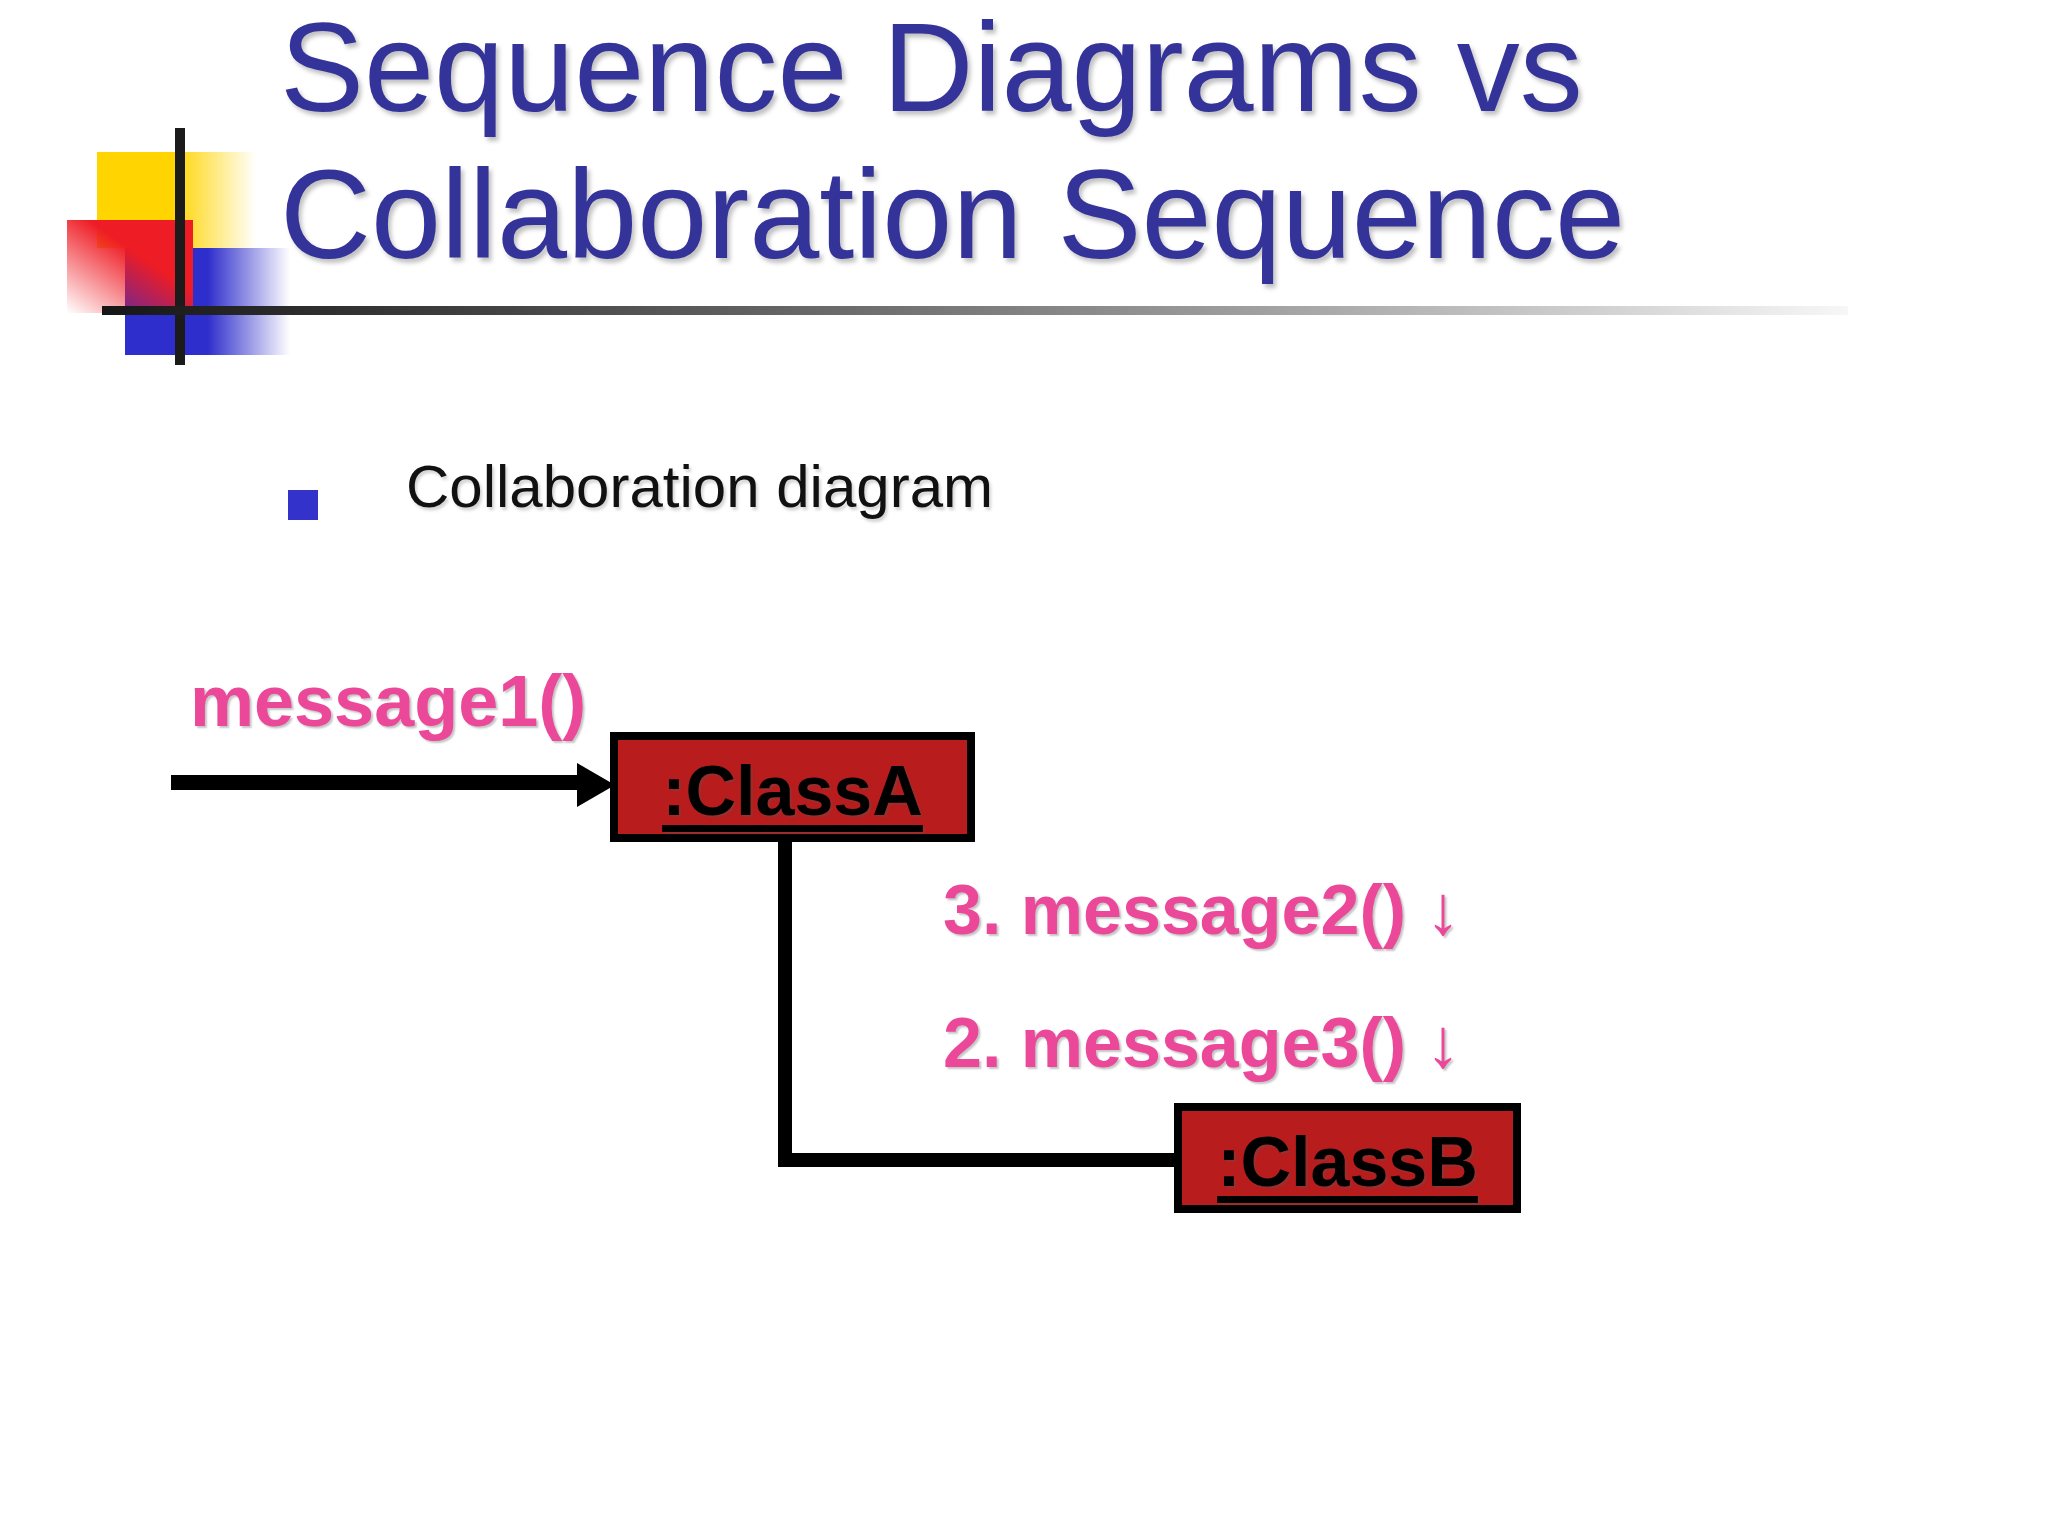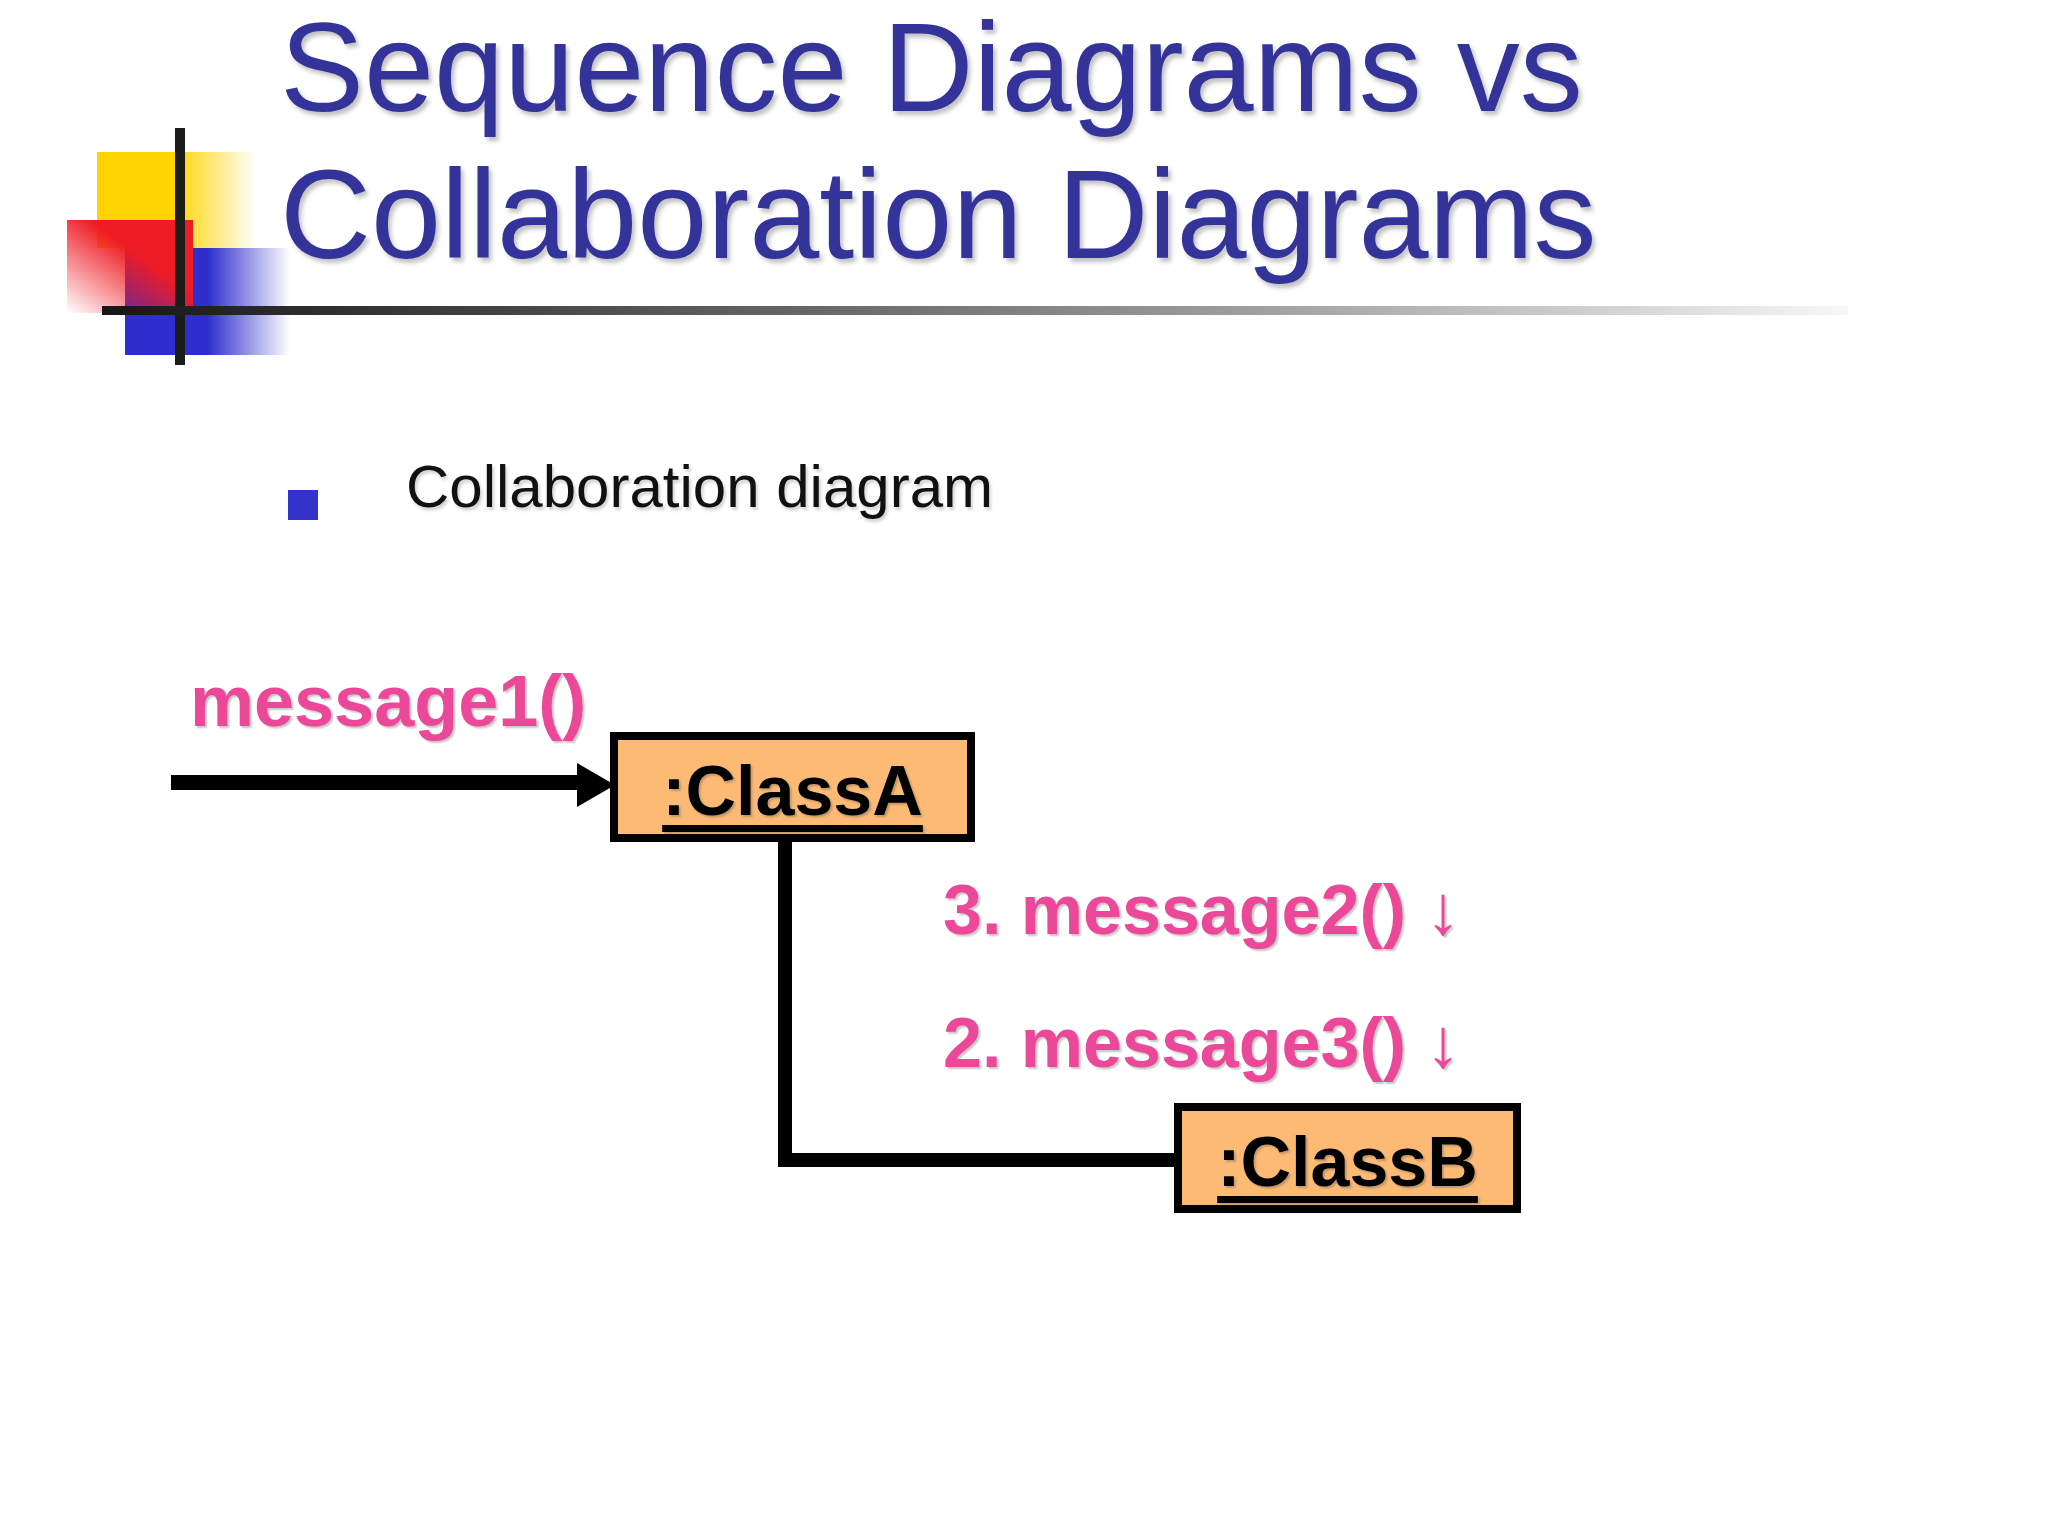--- a/index.html
+++ b/index.html
@@ -55,21 +55,21 @@
   .step2{left:943px;top:1003px;font-size:70px;text-align:center;}
   .arrow-shaft{
     position:absolute;left:171px;top:775px;width:408px;height:15px;background:#000;
   }
   .arrow-head{
     position:absolute;left:577px;top:763px;width:0;height:0;
     border-top:22px solid transparent;border-bottom:22px solid transparent;
     border-left:38px solid #000;
   }
   .ubox{
-    position:absolute;border:8px solid #000;background:#fdba74;box-sizing:border-box;
+    position:absolute;border:8px solid #000;background:#b91c1c;box-sizing:border-box;
     display:flex;align-items:center;justify-content:center;padding-top:8px;
   }
   .box-a{left:610px;top:732px;width:365px;height:110px;}
   .box-b{left:1174px;top:1103px;width:347px;height:110px;}
   .boxlabel{
     font-weight:bold;font-size:70px;color:#000;white-space:nowrap;
     text-decoration:underline;text-decoration-thickness:7px;text-underline-offset:10px;
     text-shadow:2px 2px 2px rgba(90,90,90,0.35);
   }
   .vconn{position:absolute;left:778px;top:840px;width:14px;height:327px;background:#000;}
@@ -80,21 +80,21 @@
 
 <div class="slide">
 
   <div class="logo-yellow"></div>
   <div class="logo-blue"></div>
   <div class="logo-red"></div>
   <div class="logo-vline"></div>
 
   <div class="hrule"></div>
 
-  <h1 class="title"><span>Sequence Diagrams vs</span><br><span>Collaboration Diagrams</span></h1>
+  <h1 class="title"><span>Sequence Diagrams vs</span><br><span>Collaboration Sequence</span></h1>
 
   <div class="bullet-square"></div>
   <div class="bullet-text">Collaboration diagram</div>
 
   <div class="dtext msg1">message1()</div>
   <div class="arrow-shaft"></div>
   <div class="arrow-head"></div>
 
   <div class="ubox box-a">
     <span class="boxlabel">:ClassA</span>

